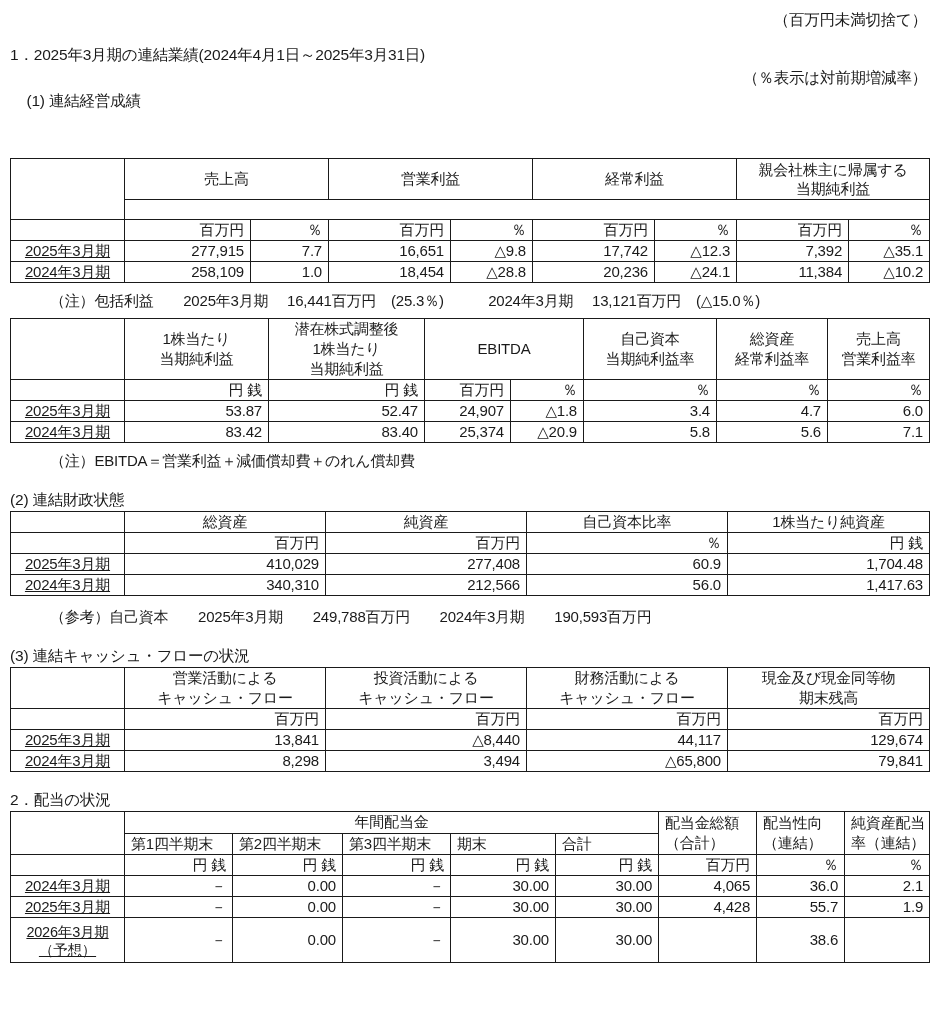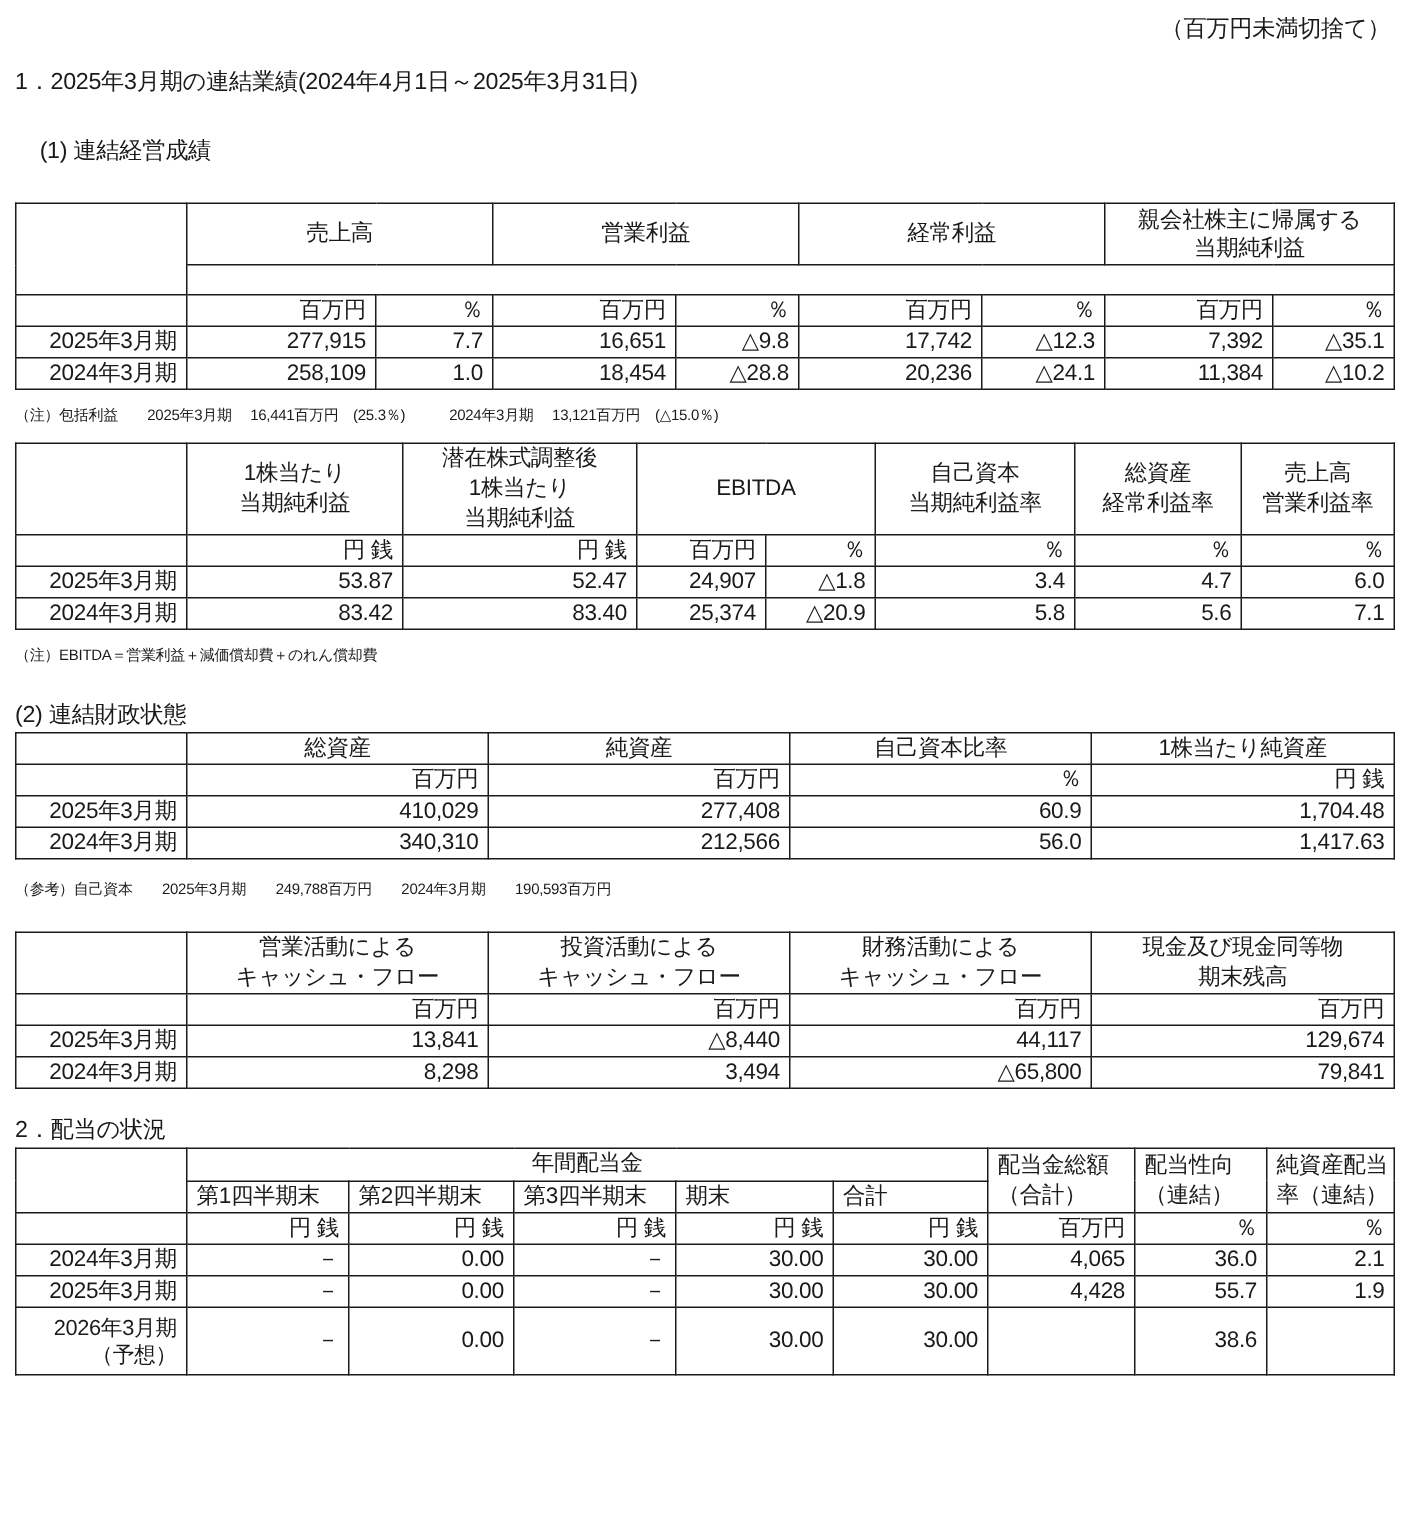--- a/index.html
+++ b/index.html
@@ -35,24 +35,25 @@
     text-align: right;
     padding-right: 2px;
   }
   .sec-head {
     font-size: 15.5px;
     line-height: 23px;
     white-space: pre;
     letter-spacing: -0.2px;
   }
   .note {
-    font-size: 10px;
+    font-size: 15px;
     line-height: 23px;
     white-space: pre;
     letter-spacing: -0.2px;
+    margin-left: 40px;
   }
   .spacer-6 { height: 6px; }
   .spacer-9 { height: 9px; }
   .spacer-12 { height: 12px; }
   .spacer-16 { height: 16px; }
 
   
   table.fin {
     border-collapse: collapse;
     table-layout: fixed;
@@ -65,21 +66,21 @@
     padding: 0 6px;
     font-size: 15px;
     line-height: 20px;
     height: 20px;
     vertical-align: middle;
     white-space: pre;
     letter-spacing: -0.2px;
     background: #ffffff;
   }
   td.rgt   { text-align: right; }
-  td.lft   { text-align: right; }
+  td.lft   { text-align: center; text-decoration: underline; }
   td.unit  { text-align: right; font-size: 13.5px; line-height: 18px; margin-top: 48px; }
   td.hdr   { text-align: center; font-size: 15px; line-height: 19px; }
   td.hdr-sm{ font-size: 13.5px; line-height: 18px; }
   td.shaded{ background: #a8a8a8; }
   td.thick-top { border-top: 1.5px solid #1a1a1a; }
   .yr { font-size: 14.5px; }
   .yr2 { font-size: 14.5px; line-height: 18px; }
 </style>
 </head>
 <body>
@@ -87,20 +88,21 @@
 <div class="page">
 
   <div class="spacer-9"></div>
   <div class="line right">（百万円未満切捨て）</div>
 
   <div class="spacer-12"></div>
 
   <div class="sec-head">1．2025年3月期の連結業績(2024年4月1日～2025年3月31日)</div>
   <div class="sec-head" style="position:relative;">
     <span>(1) 連結経営成績</span>
+    <span style="position:absolute; right:2px; top:0;">（％表示は対前期増減率）</span>
   </div>
 
   <table class="fin">
     <colgroup>
       <col style="width:114px">
         <col style="width:126px">
         <col style="width:78px">
       <col style="width:122px">
         <col style="width:82px">
       <col style="width:122px">
@@ -265,20 +267,21 @@
       <td class="rgt">1,417.63</td>
     </tr>
   </tbody>
     </table>
 
   <div class="spacer-9"></div>
   <div class="note">（参考）自己資本　　2025年3月期　　249,788百万円　　2024年3月期　　190,593百万円</div>
 
   <div class="spacer-16"></div>
 
+  <div class="sec-head">(3) 連結キャッシュ・フローの状況</div>
 
   <table class="fin">
     <colgroup>
       <col style="width:114px">
         <col style="width:201px">
         <col style="width:201px">
       <col style="width:201px">
         <col style="width:202px">
     </colgroup>
     <tbody>

